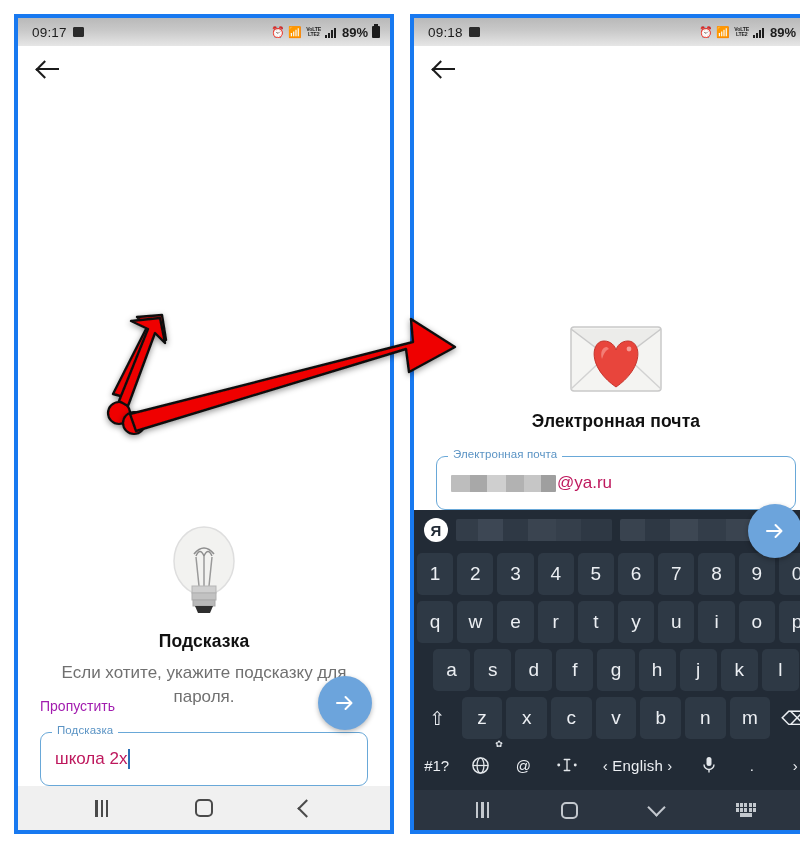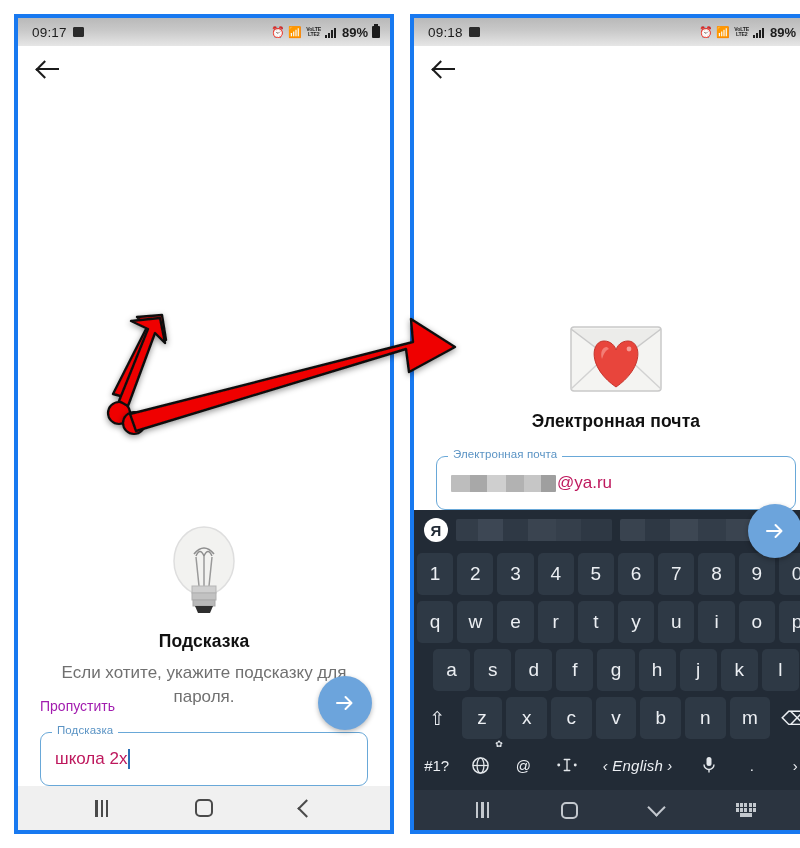--- a/index.html
+++ b/index.html
@@ -136,21 +136,21 @@
 
   .kb-row { display: flex; justify-content: center; gap: 4px; padding: 3px 3px; }
   .key {
     flex: 1; height: 42px; background: #2e3945; border-radius: 5px;
     display: flex; align-items: center; justify-content: center;
     color: #eceff3; font-size: 19px; cursor: pointer; user-select: none;
   }
   .kb-row-2 { padding-left: 19px; padding-right: 19px; }
   .kb-row-bottom .key { height: 40px; font-size: 15px; background: #2e3945; }
   .key-fn { background: transparent !important; }
-  .lang-key { flex: 2.4; font-size: 14px; letter-spacing: .2px; font-style: italic; }
+  .lang-key { flex: 2.4; font-size: 14px; letter-spacing: .2px; }
   .globe-wrap { position: relative; display: flex; align-items: center; justify-content: center; }
   .globe-gear { position: absolute; top: -6px; right: -3px; font-size: 9px; color: #dfe3e8; }
 
   
   .navbar-dark {
     height: 40px; flex: none; background: #2b3440;
     display: flex; align-items: center; justify-content: space-around;
     padding: 0 26px;
   }
   .nav-recents-d { display:flex; gap:3px; }

